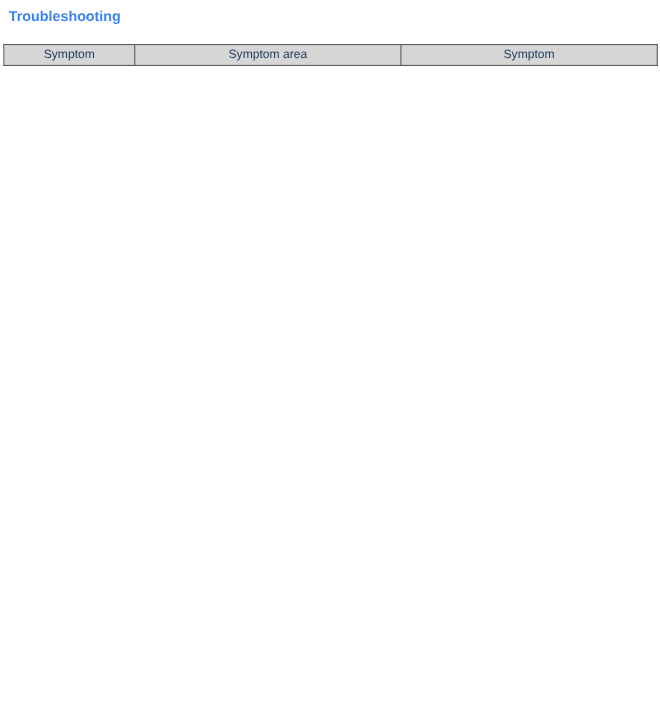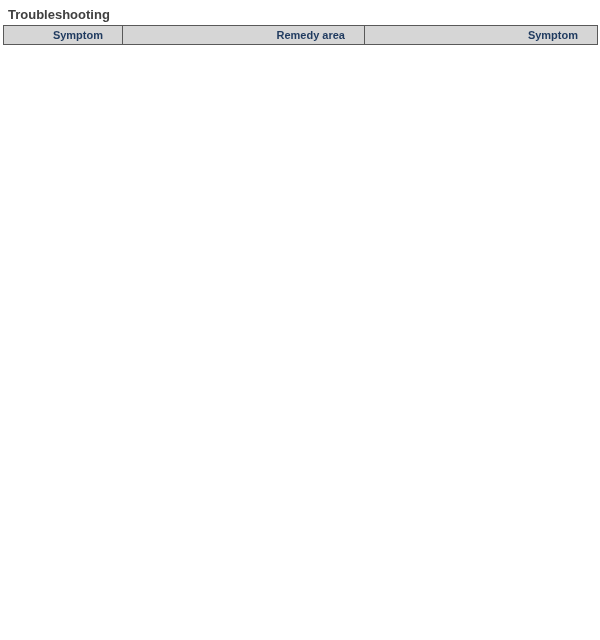--- a/index.html
+++ b/index.html
@@ -8,56 +8,56 @@
     --head-bg:#d6d6d6;
   }
   *{box-sizing:border-box;}
   html,body{margin:0;padding:0;}
   body{
     width:600px;height:640px;overflow:hidden;background:#ffffff;
     font-family:"Liberation Sans", sans-serif;
   }
   .page{padding:4px 3px 0 3px;}
   .page-title{
-    font-size:13px;font-weight:bold;color:#404040;
-    margin:3px 0 3px 5px;
+    font-size:13px;font-weight:bold;color:#3b82f6;
+    margin:3px 0 18px 5px;
   }
   table.ts{
     border-collapse:collapse;table-layout:fixed;width:594px;
     font-size:11px;color:var(--ink);
   }
   table.ts th, table.ts td{
     border:1px solid var(--line);
     vertical-align:top;
     padding:1px 3px 2px 3px;
     line-height:14px;
     white-space:pre-line;
     word-wrap:break-word;
   }
   table.ts th{
     background:var(--head-bg);
-    font-weight:bold;text-align:right;
-    padding:2px 19px;
+    font-weight:normal;text-align:center;
+    padding:2px 3px;
     white-space:normal;
   }
 </style>
 </head>
 <body>
 
 <div class="page">
   <div class="page-title">Troubleshooting</div>
 
   <table class="ts">
     <colgroup>
       <col style="width:119px">
       <col style="width:242px">
       <col style="width:233px">
     </colgroup>
     <thead>
       <tr>
         <th>Symptom</th>
-        <th>Remedy area</th>
+        <th>Symptom area</th>
         <th>Symptom</th>
       </tr>
     </thead>
     <tbody></tbody>
   </table>
 </div>
 
 </body></html>

